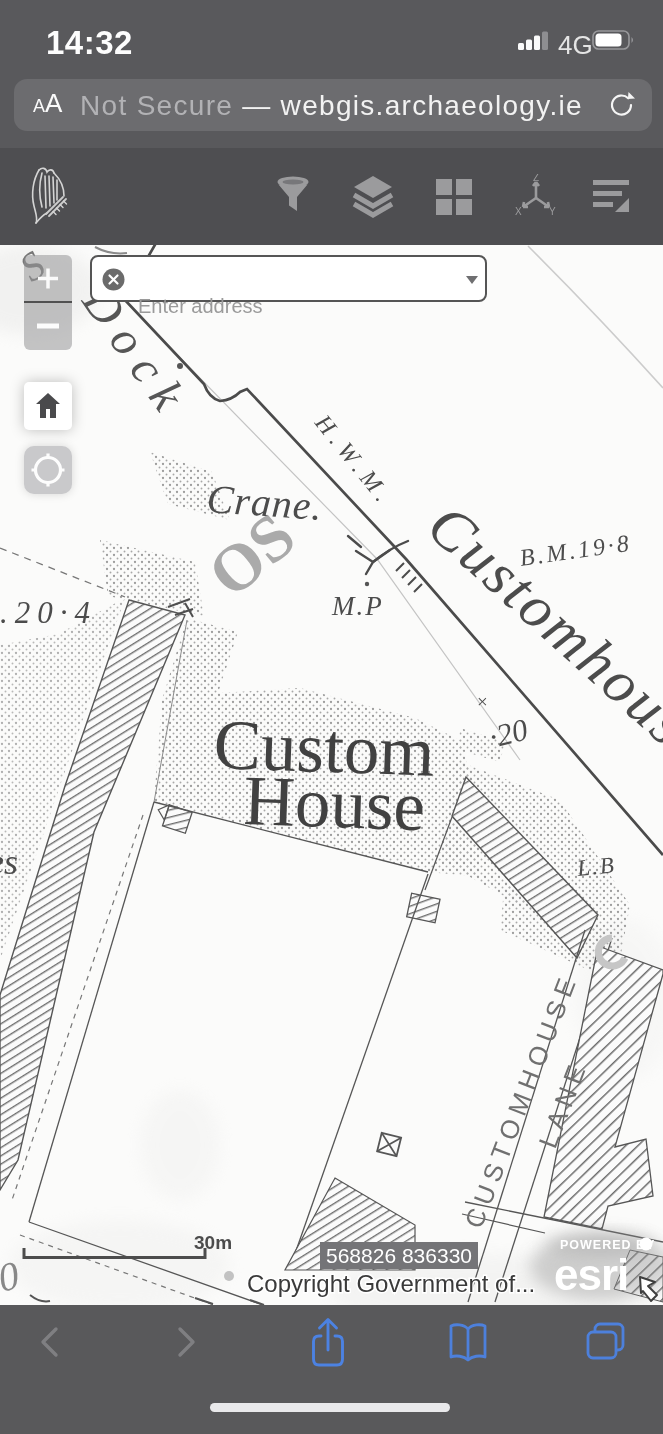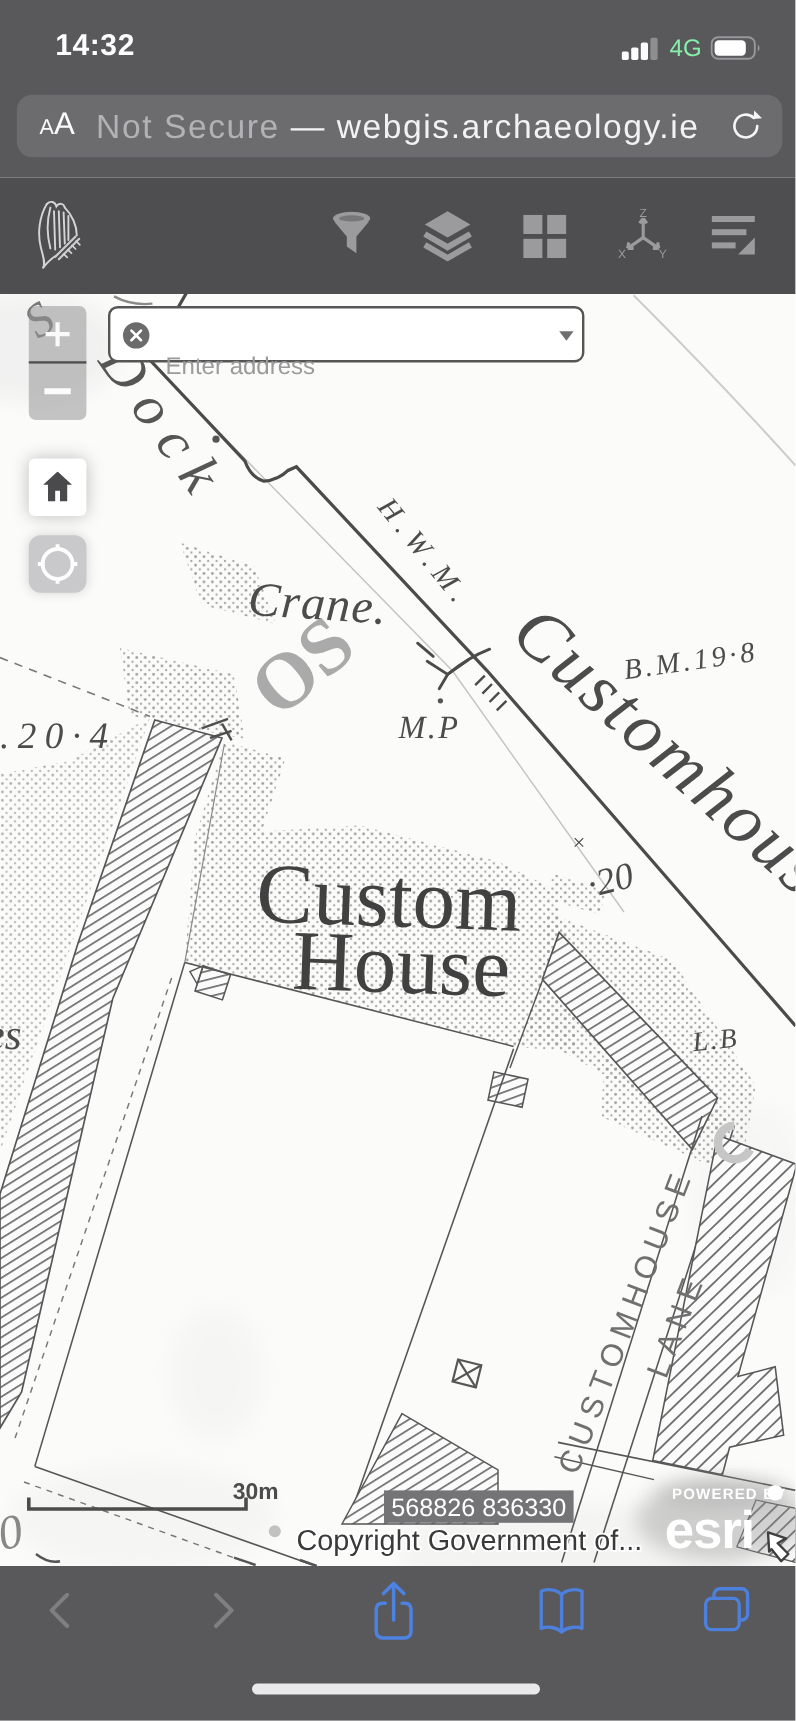--- a/index.html
+++ b/index.html
@@ -5,30 +5,30 @@
   html,body{margin:0;padding:0;}
   body{width:663px;height:1434px;position:relative;overflow:hidden;background:#fff;
        font-family:"Liberation Sans", sans-serif;}
   .abs{position:absolute;}
 </style>
 </head>
 <body>
 
 <div class="abs" style="left:0;top:0;width:663px;height:148px;background:#59595c;">
 
-  <div class="abs" style="left:46px;top:24px;color:#fdfdfd;font-size:25px;font-weight:bold;letter-spacing:0.5px;">14:32</div>
+  <div class="abs" style="left:46px;top:24px;color:#fdfdfd;font-size:33px;font-weight:bold;letter-spacing:0.5px;">14:32</div>
 
   <svg class="abs" style="left:518px;top:30px;" width="42" height="22" viewBox="0 0 42 22">
     <rect x="0" y="13" width="6" height="7" rx="1.5" fill="#fbfbfb"></rect>
     <rect x="8" y="9.5" width="6" height="10.5" rx="1.5" fill="#fbfbfb"></rect>
     <rect x="16" y="5.5" width="6" height="14.5" rx="1.5" fill="#fbfbfb"></rect>
     <rect x="24" y="1.5" width="6" height="18.5" rx="1.5" fill="#8e8e91"></rect>
   </svg>
 
-  <div class="abs" style="left:558px;top:30px;color:#86efac;font-size:20px;">4G</div>
+  <div class="abs" style="left:558px;top:30px;color:#e5e5e5;font-size:26px;">4G</div>
 
   <svg class="abs" style="left:592px;top:30px;" width="46" height="22" viewBox="0 0 46 22">
     <rect x="1" y="1" width="36" height="18" rx="5.5" fill="none" stroke="#98989b" stroke-width="1.6"></rect>
     <path d="M39.5,7 q3,3 0,6 z" fill="#98989b"></path>
     <rect x="3.5" y="3.5" width="26" height="13" rx="3.5" fill="#ffffff"></rect>
   </svg>
 
   <div class="abs" style="left:14px;top:79px;width:638px;height:52px;border-radius:13px;background:#6c6c6f;">
 
     <div class="abs" style="left:19px;top:9px;color:#fafafa;font-size:18px;">A<span style="font-size:26px;">A</span></div>

